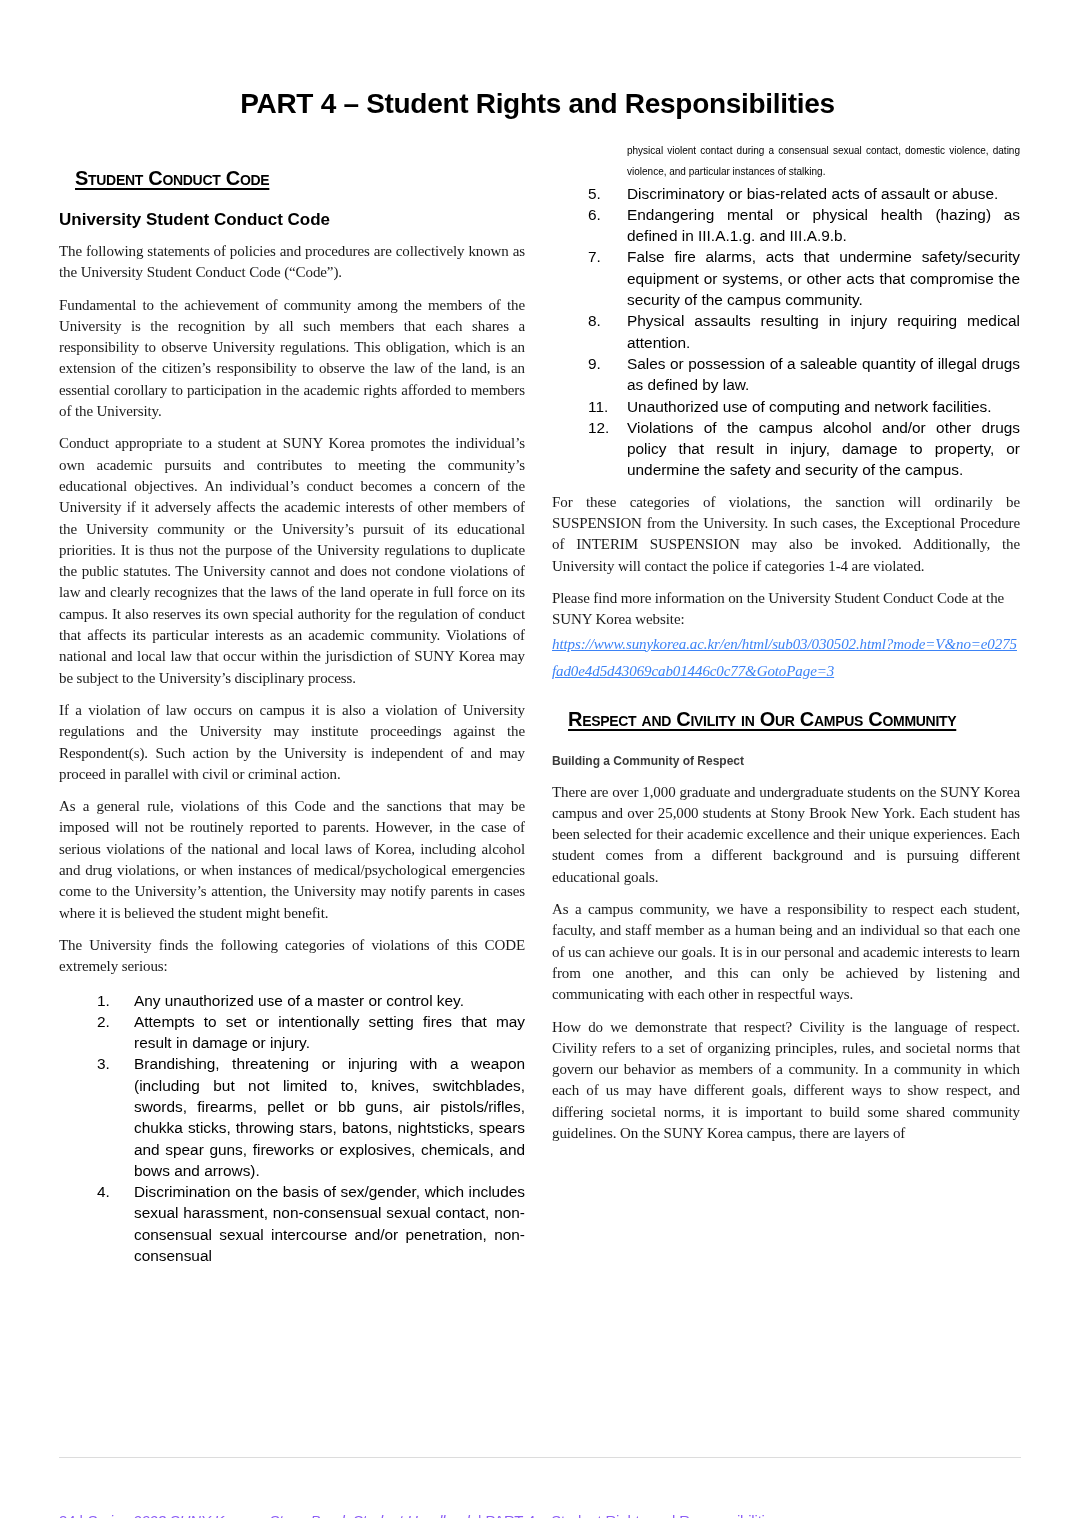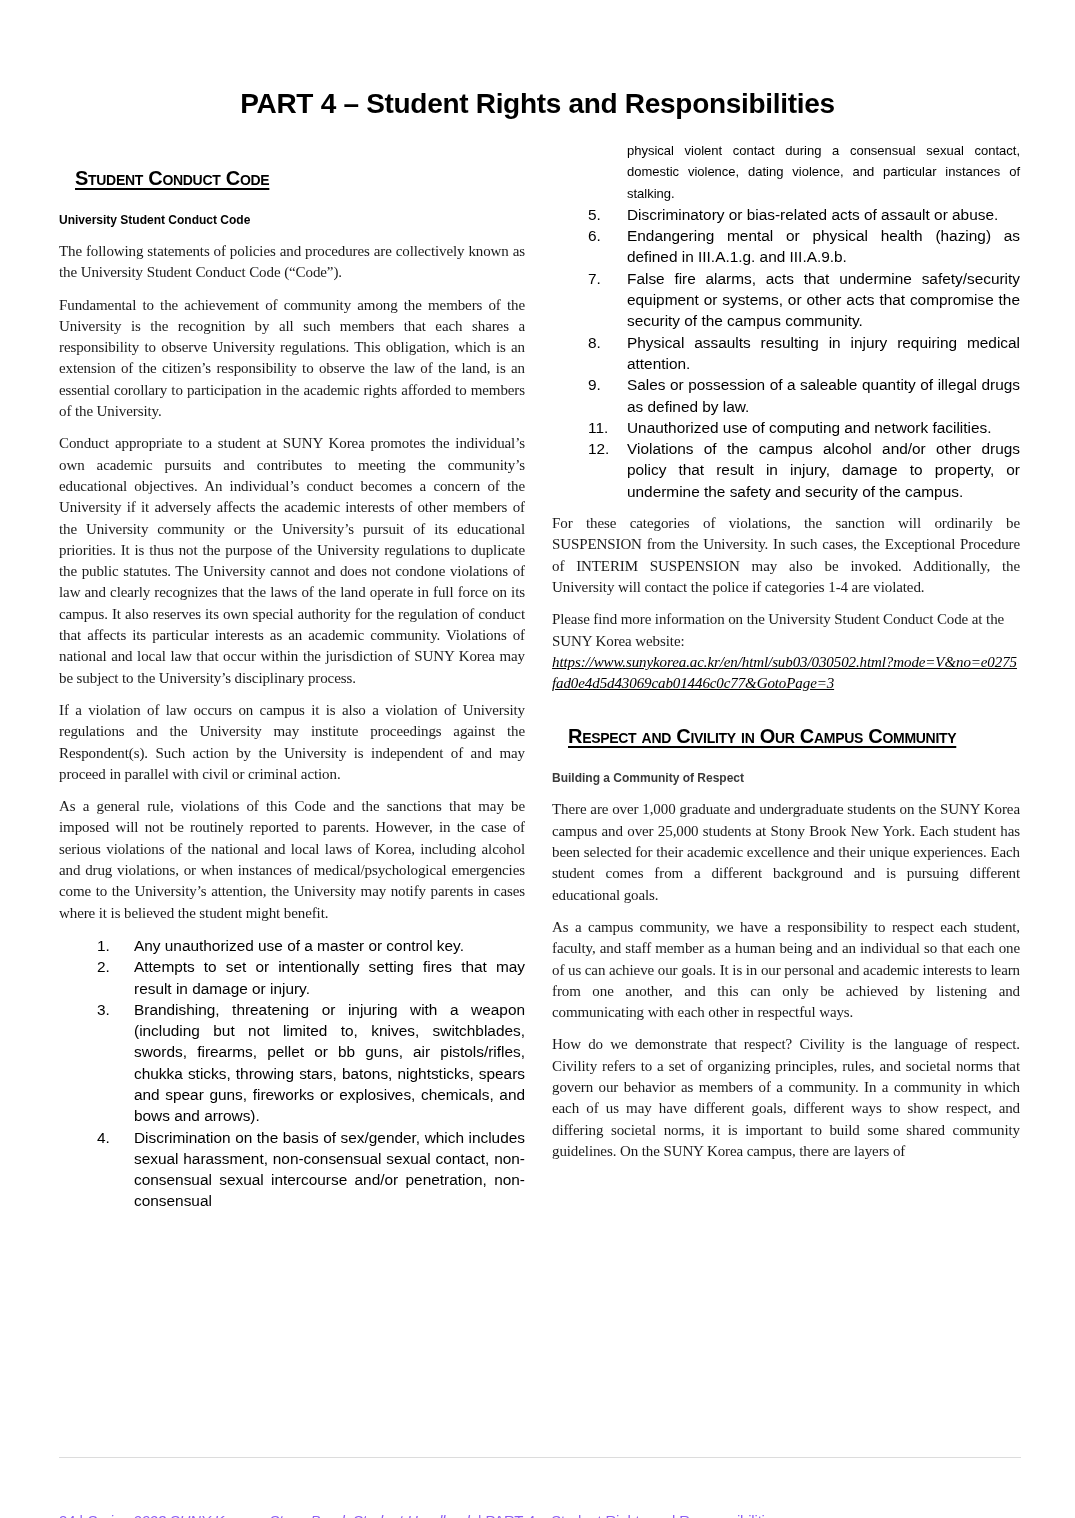--- a/index.html
+++ b/index.html
@@ -14,74 +14,75 @@
   }
   .col { position: absolute; top: 148px; width: 466px; }
   .col-left { left: 59px; }
   .col-right { left: 552px; top: 140px; width: 468px; }
 
   .section-heading {
     font-size: 20px; font-weight: bold; color: #000; text-decoration: underline;
     text-underline-offset: 3px; font-variant: small-caps; margin: 16px; line-height: 29px;
     letter-spacing: -0.3px;
   }
-  .sub-heading { font-size: 12px; font-weight: bold; color: #000; margin: 14px 0 10px 0; line-height: 22px; }
+  .sub-heading { font-size: 17px; font-weight: bold; color: #000; margin: 14px 0 10px 0; line-height: 22px; }
   .sub-heading.grey { color: #3a3a3a; font-size: 12px; margin: 12px 0 10px 0; }
   p.body {
     font-size: 15px; line-height: 21.3px; margin: 0 0 11px 0; text-align: justify;
     color: #1a1a1a; letter-spacing: -0.1px; font-family: Liberation Serif, serif;
   }
   ol.violations {
     list-style: none; margin: 0; padding: 0;
     font-size: 15.4px; line-height: 21.3px; color: #000;
   }
   ol.violations li { position: relative; padding-left: 75px; text-align: justify; }
   ol.violations li .num { position: absolute; left: 38px; top: 0; }
   .col-right ol.violations li { padding-left: 75px; }
   .col-right ol.violations li .num { left: 36px; }
-  .cont { padding-left: 75px; text-align: justify; font-size: 13px; line-height: 21.3px; color:#000; }
-  a.link { color: #000000; font-style: italic; text-decoration: underline; font-size: 15px; line-height: 18px; word-break: break-all; }
+  .cont { padding-left: 75px; text-align: justify; font-size: 10px; line-height: 21.3px; color:#000; }
+  a.link { color: #3b82f6; font-style: italic; text-decoration: underline; font-size: 15px; line-height: 27px; word-break: break-all; }
   .footer-rule { position: absolute; left: 59px; top: 1457px; width: 962px; height: 1px; background: #dcdcdc; }
   .footer { position: absolute; left: 59px; top: 1512px; font-size: 15px; color: #8b5cf6; letter-spacing: -0.2px; }
   .footer .italic { font-style: italic; }
 </style>
 </head>
 <body>
 
 <h1 class="page-title">PART 4 – Student Rights and Responsibilities</h1>
 
 <div class="col col-left">
   <h2 class="section-heading">Student Conduct Code</h2>
   <h3 class="sub-heading">University Student Conduct Code</h3>
   <p class="body">The following statements of policies and procedures are collectively known as the University Student Conduct Code (“Code”).</p>
   <p class="body">Fundamental to the achievement of community among the members of the University is the recognition by all such members that each shares a responsibility to observe University regulations. This obligation, which is an extension of the citizen’s responsibility to observe the law of the land, is an essential corollary to participation in the academic rights afforded to members of the University.</p>
   <p class="body">Conduct appropriate to a student at SUNY Korea promotes the individual’s own academic pursuits and contributes to meeting the community’s educational objectives. An individual’s conduct becomes a concern of the University if it adversely affects the academic interests of other members of the University community or the University’s pursuit of its educational priorities. It is thus not the purpose of the University regulations to duplicate the public statutes. The University cannot and does not condone violations of law and clearly recognizes that the laws of the land operate in full force on its campus. It also reserves its own special authority for the regulation of conduct that affects its particular interests as an academic community. Violations of national and local law that occur within the jurisdiction of SUNY Korea may be subject to the University’s disciplinary process.</p>
   <p class="body">If a violation of law occurs on campus it is also a violation of University regulations and the University may institute proceedings against the Respondent(s). Such action by the University is independent of and may proceed in parallel with civil or criminal action.</p>
   <p class="body">As a general rule, violations of this Code and the sanctions that may be imposed will not be routinely reported to parents. However, in the case of serious violations of the national and local laws of Korea, including alcohol and drug violations, or when instances of medical/psychological emergencies come to the University’s attention, the University may notify parents in cases where it is believed the student might benefit.</p>
+  <p class="body" style="margin-bottom:12px">The University finds the following categories of violations of this CODE extremely serious:</p>
   <ol class="violations">
     <li><span class="num">1.</span><span>Any unauthorized use of a master or control key.</span></li>
     <li><span class="num">2.</span><span>Attempts to set or intentionally setting fires that may result in damage or injury.</span></li>
     <li><span class="num">3.</span><span>Brandishing, threatening or injuring with a weapon (including but not limited to, knives, switchblades, swords, firearms, pellet or bb guns, air pistols/rifles, chukka sticks, throwing stars, batons, nightsticks, spears and spear guns, fireworks or explosives, chemicals, and bows and arrows).</span></li>
     <li><span class="num">4.</span><span>Discrimination on the basis of sex/gender, which includes sexual harassment, non-consensual sexual contact, non-consensual sexual intercourse and/or penetration, non-consensual</span></li>
   </ol>
 </div>
 
 <div class="col col-right">
   <div class="cont">physical violent contact during a consensual sexual contact, domestic violence, dating violence, and particular instances of stalking.</div>
   <ol class="violations" style="margin-bottom:11px">
     <li><span class="num">5.</span><span>Discriminatory or bias-related acts of assault or abuse.</span></li>
     <li><span class="num">6.</span><span>Endangering mental or physical health (hazing) as defined in III.A.1.g. and III.A.9.b.</span></li>
     <li><span class="num">7.</span><span>False fire alarms, acts that undermine safety/security equipment or systems, or other acts that compromise the security of the campus community.</span></li>
     <li><span class="num">8.</span><span>Physical assaults resulting in injury requiring medical attention.</span></li>
     <li><span class="num">9.</span><span>Sales or possession of a saleable quantity of illegal drugs as defined by law.</span></li>
     <li><span class="num">11.</span><span>Unauthorized use of computing and network facilities.</span></li>
     <li><span class="num">12.</span><span>Violations of the campus alcohol and/or other drugs policy that result in injury, damage to property, or undermine the safety and security of the campus.</span></li>
   </ol>
   <p class="body">For these categories of violations, the sanction will ordinarily be SUSPENSION from the University.  In such cases, the Exceptional Procedure of INTERIM SUSPENSION may also be invoked. Additionally, the University will contact the police if categories 1-4 are violated.</p>
-  <p class="body" style="text-align:left; margin-bottom:28px">
+  <p class="body" style="text-align:left; margin-bottom:20px">
     <span>Please find more information on the University Student Conduct Code at the SUNY Korea website:</span><br>
     <a class="link" href="#">https://www.sunykorea.ac.kr/en/html/sub03/030502.html?mode=V&amp;no=e0275fad0e4d5d43069cab01446c0c77&amp;GotoPage=3</a>
   </p>
   <h2 class="section-heading">Respect and Civility in Our Campus Community</h2>
   <h3 class="sub-heading grey">Building a Community of Respect</h3>
   <p class="body">There are over 1,000 graduate and undergraduate students on the SUNY Korea campus and over 25,000 students at Stony Brook New York. Each student has been selected for their academic excellence and their unique experiences. Each student comes from a different background and is pursuing different educational goals.</p>
   <p class="body">As a campus community, we have a responsibility to respect each student, faculty, and staff member as a human being and an individual so that each one of us can achieve our goals. It is in our personal and academic interests to learn from one another, and this can only be achieved by listening and communicating with each other in respectful ways.</p>
   <p class="body">How do we demonstrate that respect? Civility is the language of respect. Civility refers to a set of organizing principles, rules, and societal norms that govern our behavior as members of a community. In a community in which each of us may have different goals, different ways to show respect, and differing societal norms, it is important to build some shared community guidelines. On the SUNY Korea campus, there are layers of</p>
 </div>
 

